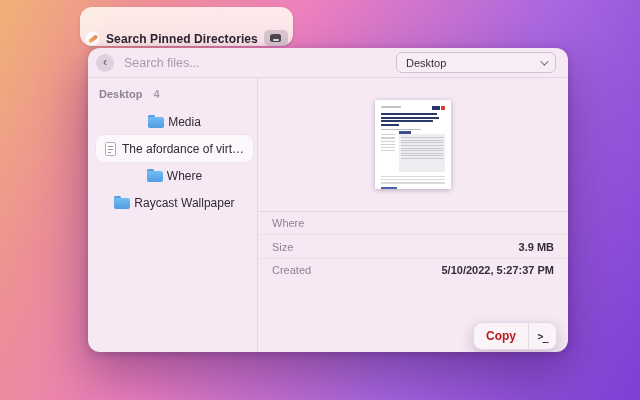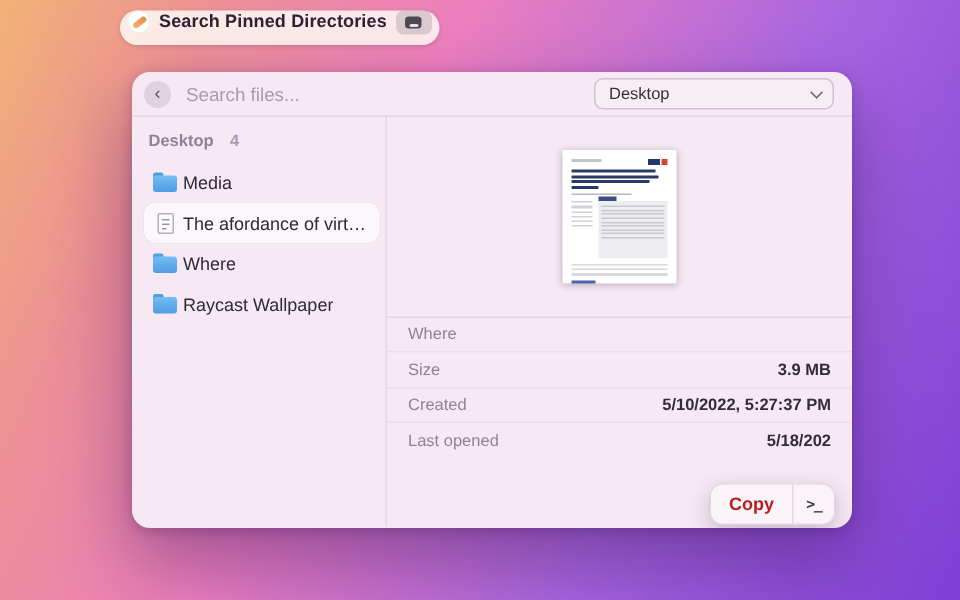--- a/index.html
+++ b/index.html
@@ -8,22 +8,22 @@
     font-family:"Liberation Sans","DejaVu Sans",sans-serif;
     -webkit-font-smoothing:antialiased;
   }
   #stage {
     position:relative; width:640px; height:400px;
     background:linear-gradient(115deg,#f2b176 0%,#ec8f96 18%,#ec7fbe 38%,#a866e0 68%,#7d3fd4 100%);
   }
 
   
   .pill {
-    position:absolute; left:80px; top:7px; height:23px;
-    display:flex; align-items:flex-start; gap:6px;
+    position:absolute; left:80px; top:7px; height:39px;
+    display:flex; align-items:flex-end; gap:6px;
     padding:0 5px 0 5px; border-radius:12px;
     background:rgba(255,246,243,0.88);
     box-shadow:0 1px 3px rgba(80,30,60,0.18);
   }
   .pill-icon {
     width:15px; height:15px; border-radius:50%;
     background:#fff; position:relative; overflow:hidden;
     box-shadow:inset 0 0 0 0.5px rgba(0,0,0,0.08);
   }
   .pill-icon::after {
@@ -80,21 +80,21 @@
 
   .body-row { display:flex; height:273px; }
 
   
   .sidebar { width:170px; padding:10px 4px 6px 8px; border-right:1px solid #e4d6e2; }
   .section-head { display:flex; align-items:center; gap:11px; padding:0 6px 8px 3px; }
   .section-title { font-size:11px; font-weight:700; color:#8d8394; }
   .section-count { font-size:11px; font-weight:600; color:#a79cb0; }
   .side-item {
     height:27px; display:flex; align-items:center; gap:4px;
-    padding:0 6px; border-radius:8px; cursor:default;
+    padding:0 6px; border-radius:8px; cursor:default;justify-content:center;
   }
   .side-item.selected { background:rgba(255,255,255,0.62); box-shadow:0 0 0 0.5px rgba(120,90,120,0.08); }
   .side-label {
     font-size:12px; color:#2f2a35; white-space:nowrap; overflow:hidden; text-overflow:ellipsis;
   }
   
   .folder-icon { width:16px; height:13px; position:relative; flex:0 0 auto; }
   .folder-icon::before {
     content:""; position:absolute; left:0; top:0; width:7px; height:4px;
     border-radius:1.5px 1.5px 0 0; background:#4f9fe0;
@@ -277,24 +277,20 @@
             <span class="meta-label">Where</span>
           </div>
           <div class="meta-row">
             <span class="meta-label">Size</span>
             <span class="meta-value">3.9 MB</span>
           </div>
           <div class="meta-row">
             <span class="meta-label">Created</span>
             <span class="meta-value">5/10/2022, 5:27:37 PM</span>
           </div>
-          <div class="meta-row">
-            <span class="meta-label">Last opened</span>
-            <span class="meta-value">5/18/202</span>
-          </div>
         </div>
       </div>
     </div>
 
     <div class="copy-float">
       <span class="copy-label">Copy</span>
       <span class="copy-key">
         <span>&gt;_</span>
       </span>
     </div>

